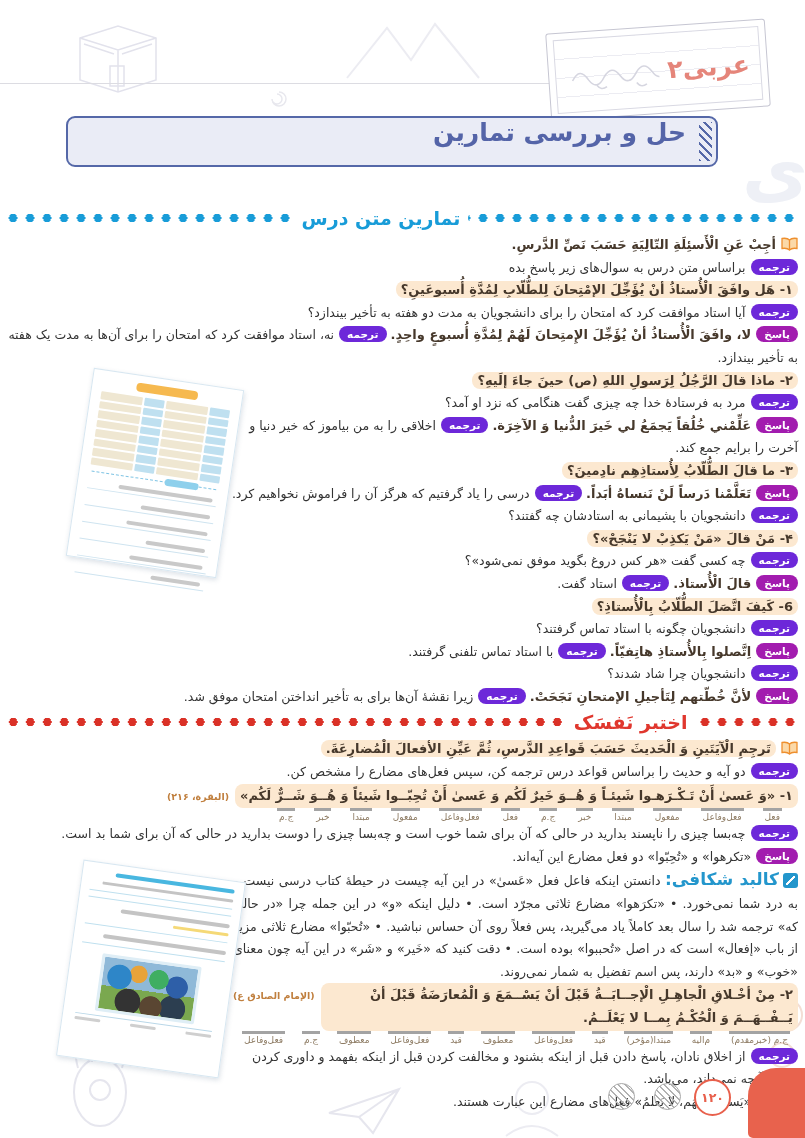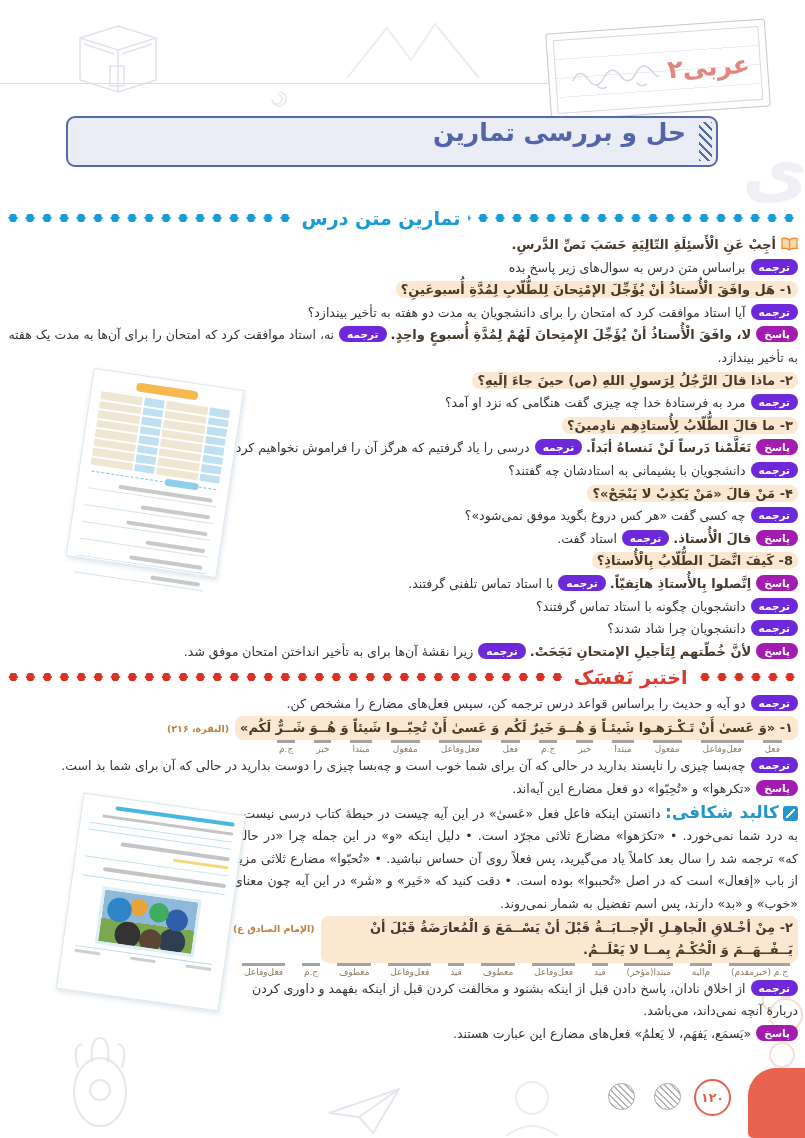--- a/index.html
+++ b/index.html
@@ -243,42 +243,51 @@
             <span style="width:74px"></span>
           </div>
         <div class="t1-line">
             <span style="width:50px"></span>
           </div>
       </div>
     </div>
 
     <div class="row"><span class="ar hl">۲- ماذا قالَ الرَّجُلُ لِرَسولِ اللهِ (ص) حينَ جاءَ إلَيهِ؟</span></div>
     <div class="row"><span class="badge b-t">ترجمه</span><span>مرد به فرستادهٔ خدا چه چیزی گفت هنگامی که نزد او آمد؟</span></div>
+    <div class="row"><span class="badge b-p">پاسخ</span><span class="ar">عَلِّمْني خُلُقاً يَجمَعُ لي خَيرَ الدُّنيا وَ الآخِرَة.</span> <span class="badge b-t">ترجمه</span><span>اخلاقی را به من بیاموز که خیر دنیا و آخرت را برایم جمع کند.</span></div>
 
     <div class="row"><span class="ar hl">۳- ما قالَ الطُّلّابُ لِأُستاذِهِم نادِمينَ؟</span></div>
     <div class="row"><span class="badge b-p">پاسخ</span><span class="ar">تَعَلَّمْنا دَرساً لَنْ نَنساهُ أبَداً.</span> <span class="badge b-t">ترجمه</span><span>درسی را یاد گرفتیم که هرگز آن را فراموش نخواهیم کرد.</span></div>
     <div class="row"><span class="badge b-t">ترجمه</span><span>دانشجویان با پشیمانی به استادشان چه گفتند؟</span></div>
 
     <div class="row"><span class="ar hl">۴- مَنْ قالَ «مَنْ يَكذِبْ لا يَنْجَحْ»؟</span></div>
     <div class="row"><span class="badge b-t">ترجمه</span><span>چه کسی گفت «هر کس دروغ بگوید موفق نمی‌شود»؟</span></div>
     <div class="row"><span class="badge b-p">پاسخ</span><span class="ar">قالَ الْأُستاذ.</span> <span class="badge b-t">ترجمه</span><span>استاد گفت.</span></div>
 
-    <div class="row"><span class="ar hl">8- كَيفَ اتَّصَلَ الطُّلّابُ بِالْأُستاذِ؟</span></div>
+    <div class="row"><span class="ar hl">6- كَيفَ اتَّصَلَ الطُّلّابُ بِالْأُستاذِ؟</span></div>
+    <div class="row"><span class="badge b-t">ترجمه</span><span>دانشجویان چگونه با استاد تماس گرفتند؟</span></div>
     <div class="row"><span class="badge b-p">پاسخ</span><span class="ar">اِتَّصلوا بِالأُستاذِ هاتِفيّاً.</span> <span class="badge b-t">ترجمه</span><span>با استاد تماس تلفنی گرفتند.</span></div>
-    <div class="row"><span class="badge b-t">ترجمه</span><span>دانشجویان چگونه با استاد تماس گرفتند؟</span></div>
 
     <div class="row"><span class="badge b-t">ترجمه</span><span>دانشجویان چرا شاد شدند؟</span></div>
     <div class="row"><span class="badge b-p">پاسخ</span><span class="ar">لأنَّ خُطّتهم لِتَأجيلِ الإمتحانِ نَجَحَتْ.</span> <span class="badge b-t">ترجمه</span><span>زیرا نقشهٔ آن‌ها برای به تأخیر انداختن امتحان موفق شد.</span></div>
 
     <div class="sec">
       <div class="dots dots-red" style="flex:0.55"></div>
       <span class="sec-title t-red">اختبر نَفسَک</span>
       <div class="dots dots-red" style="flex:3"></div>
     </div>
 
+    <div class="row">
+      <svg class="book-ic" width="17" height="14">
+        <g fill="#fbd9a8" stroke="#ee8f2e" stroke-width="1.3">
+          <path d="M8.5,3 C7,1.5 4,1 1,1.5 L1,11.5 C4,11 7,11.5 8.5,13 C10,11.5 13,11 16,11.5 L16,1.5 C13,1 10,1.5 8.5,3 Z"></path>
+          <path d="M8.5,3 L8.5,13" fill="none"></path>
+        </g>
+      </svg><span class="ar hl">تَرجِمِ الْآيَتَينِ وَ الْحَديثَ حَسَبَ قَواعِدِ الدَّرسِ، ثُمَّ عَيِّنِ الأفعالَ الْمُضارِعَةَ.</span>
+    </div>
     <div class="row">
       <span class="badge b-t">ترجمه</span><span>دو آیه و حدیث را براساس قواعد درس ترجمه کن، سپس فعل‌های مضارع را مشخص کن.</span>
     </div>
 
     <div class="row verse-row">
       <span class="ar hl">۱- «وَ عَسیٰ أَنْ تَـكْـرَهـوا شَيئـاً وَ هُــوَ خَيرٌ لَكُم وَ عَسیٰ أَنْ تُحِبّــوا شَيئاً وَ هُــوَ شَــرٌّ لَكُم»</span>
       <span class="ref">(البقرة، ۲۱۶)</span>
     </div>
     <div class="labels lab1">
         <span class="glabel">فعل</span>

